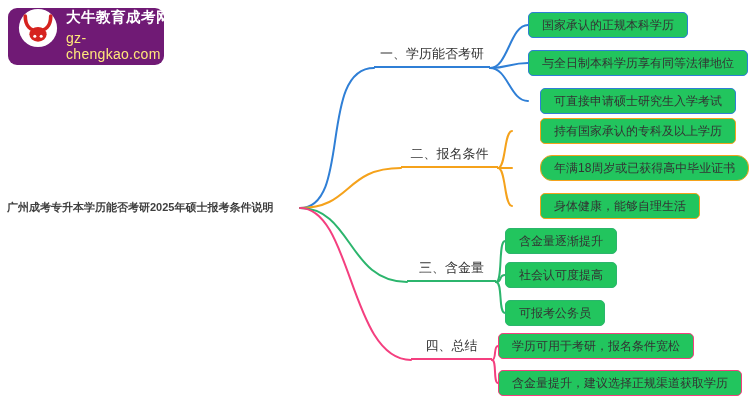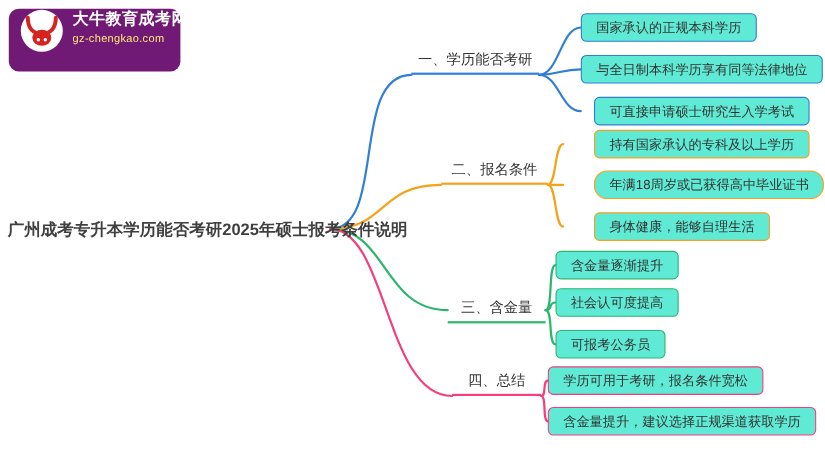--- a/index.html
+++ b/index.html
@@ -20,43 +20,43 @@
   .p3 { stroke:var(--c3,#f43f7f); }
 
   
   .logo {
     position:absolute; left:8px; top:8px; width:156px; height:57px;
     background:#701a75; border-radius:9px;
     display:flex; align-items:flex-start; gap:8px; padding:0 10px;
   }
   .bull { width:40px; height:40px; flex:0 0 aupx; }
   .logo-title { color:#ffffff; font-weight:bold; font-size:14.5px; letter-spacing:0.5px; white-space:nowrap; }
-  .logo-url { color:#ffe87a; font-size:10px; margin-top:3px; letter-spacing:0.3px; }
+  .logo-url { color:#ffe87a; font-size:14px; margin-top:3px; letter-spacing:0.3px; }
 
   
   .root {
     position:absolute; left:7px; top:200px;
-    font-size:15px; font-weight:700; color:#3f3f3f; white-space:nowrap;
+    font-size:11px; font-weight:700; color:#3f3f3f; white-space:nowrap;
   }
 
   
   .branch {
     position:absolute; font-size:13px; line-height:15px; color:#333333;
     text-align:center; padding:0 5px 5px 5px;
     border-bottom:2px solid; white-space:nowrap;
   }
   .b0 { left:374px; top:46px;  min-width:116px; border-color:var(--c0,#2f7fd6); }
   .b1 { left:401px; top:146px; min-width:97px;  border-color:var(--c1,#f5a21b); }
-  .b2 { left:407px; top:272px; min-width:89px;  border-color:var(--c2,#2cb56d); }
+  .b2 { left:407px; top:260px; min-width:89px;  border-color:var(--c2,#2cb56d); }
   .b3 { left:411px; top:338px; min-width:81px;  border-color:var(--c3,#f43f7f); }
 
   
   .leaf {
     position:absolute; font-size:12px; line-height:14px; color:#333333;
-    background:#5eead4; border:1.5px solid; border-radius:5px;
+    background:#22c55e; border:1.5px solid; border-radius:5px;
     padding:5px 13px; white-space:nowrap;
   }
   .k0 { border-color:var(--c0,#2f7fd6); }
   .k1 { border-color:var(--c1,#f5a21b);margin-left:28px; }
   .k2 { border-color:var(--c2,#2cb56d); }
   .k3 { border-color:var(--c3,#f43f7f); }
 
   .f00 { left:528px; top:12px; }
   .f01 { left:528px; top:50px; }
   .f02 { left:540px; top:88px; }

